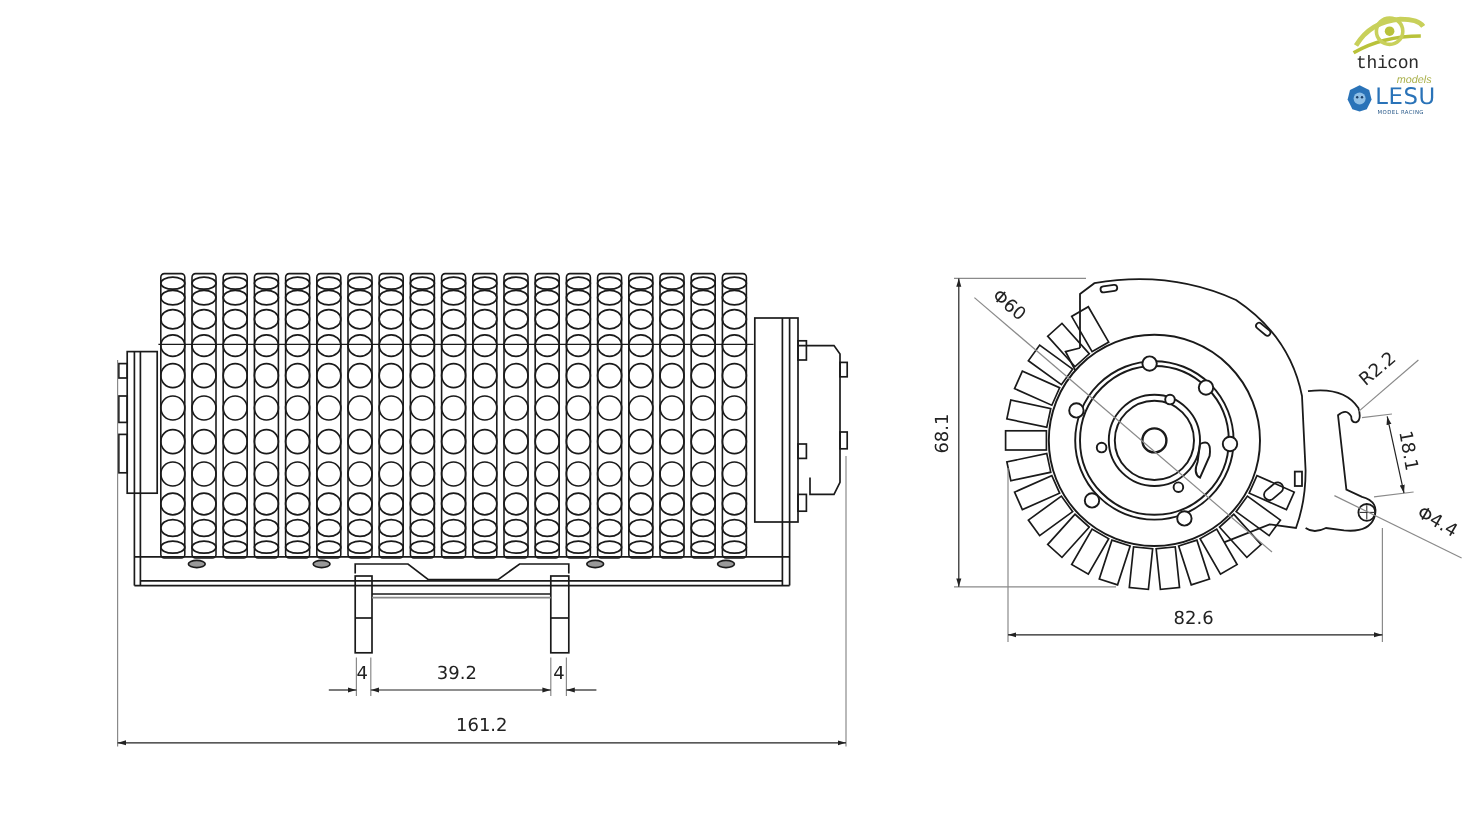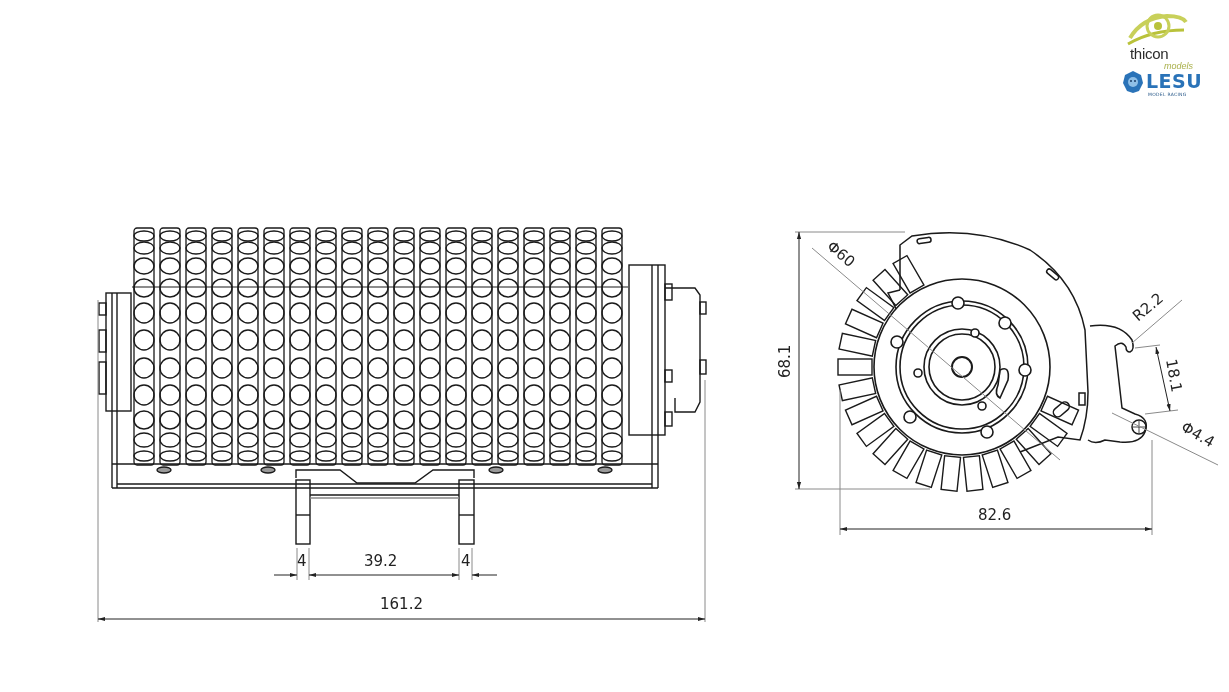--- a/index.html
+++ b/index.html
@@ -1,26 +1,26 @@
 <!DOCTYPE html>
 <html><head>
   <meta charset="utf-8">
   <style>
     html, body { margin: 0; padding: 0; background: #ffffff; }
     body { width: 1229px; height: 692px; overflow: hidden; position: relative;
            font-family: "DejaVu Sans", sans-serif; }
     #drawing { position: absolute; left: 0; top: 0; }
     .dimtext { font-family: "DejaVu Sans", sans-serif; font-size: 15px; fill: #222; }
     .logo { position: absolute; left: 1112px; top: 8px; width: 112px; height: 95px; }
-    .thicon-text { position: absolute; left: 18px; top: 37px; font-family: Liberation Sans, sans-serif;
+    .thicon-text { position: absolute; left: 18px; top: 37px; font-family: Liberation Mono, monospace;
                    font-size: 15px; color: #2b2b2b; letter-spacing: -0.3px; text-align: right; }
     .models-text { position: absolute; left: 52px; top: 53px; font-family: Liberation Sans, sans-serif;
                    font-size: 9px; color: #a9b04a; font-style: italic; }
     .lesu-text { position: absolute; left: 34px; top: 62px; font-family: "DejaVu Sans", sans-serif;
-                 font-weight: bold; font-size: 19px; color: #2a73b8; letter-spacing: 0.5px; }
+                 font-weight: normal; font-size: 19px; color: #2a73b8; letter-spacing: 0.5px; }
     .lesu-sub { position: absolute; left: 36px; top: 84px; font-family: "DejaVu Sans", sans-serif;
                 font-size: 4.5px; color: #2a5a8a; letter-spacing: 0.3px; }
   </style>
 </head>
 <body>
 
 <svg id="drawing" width="1229" height="692" viewBox="0 0 1229 692" xmlns="http://www.w3.org/2000/svg">
   <defs>
     <marker id="arr" viewBox="0 0 10 10" refX="10" refY="5" markerWidth="7" markerHeight="7" orient="auto-start-reverse">
       <path d="M0,2 L10,5 L0,8 z" fill="#222"></path>

